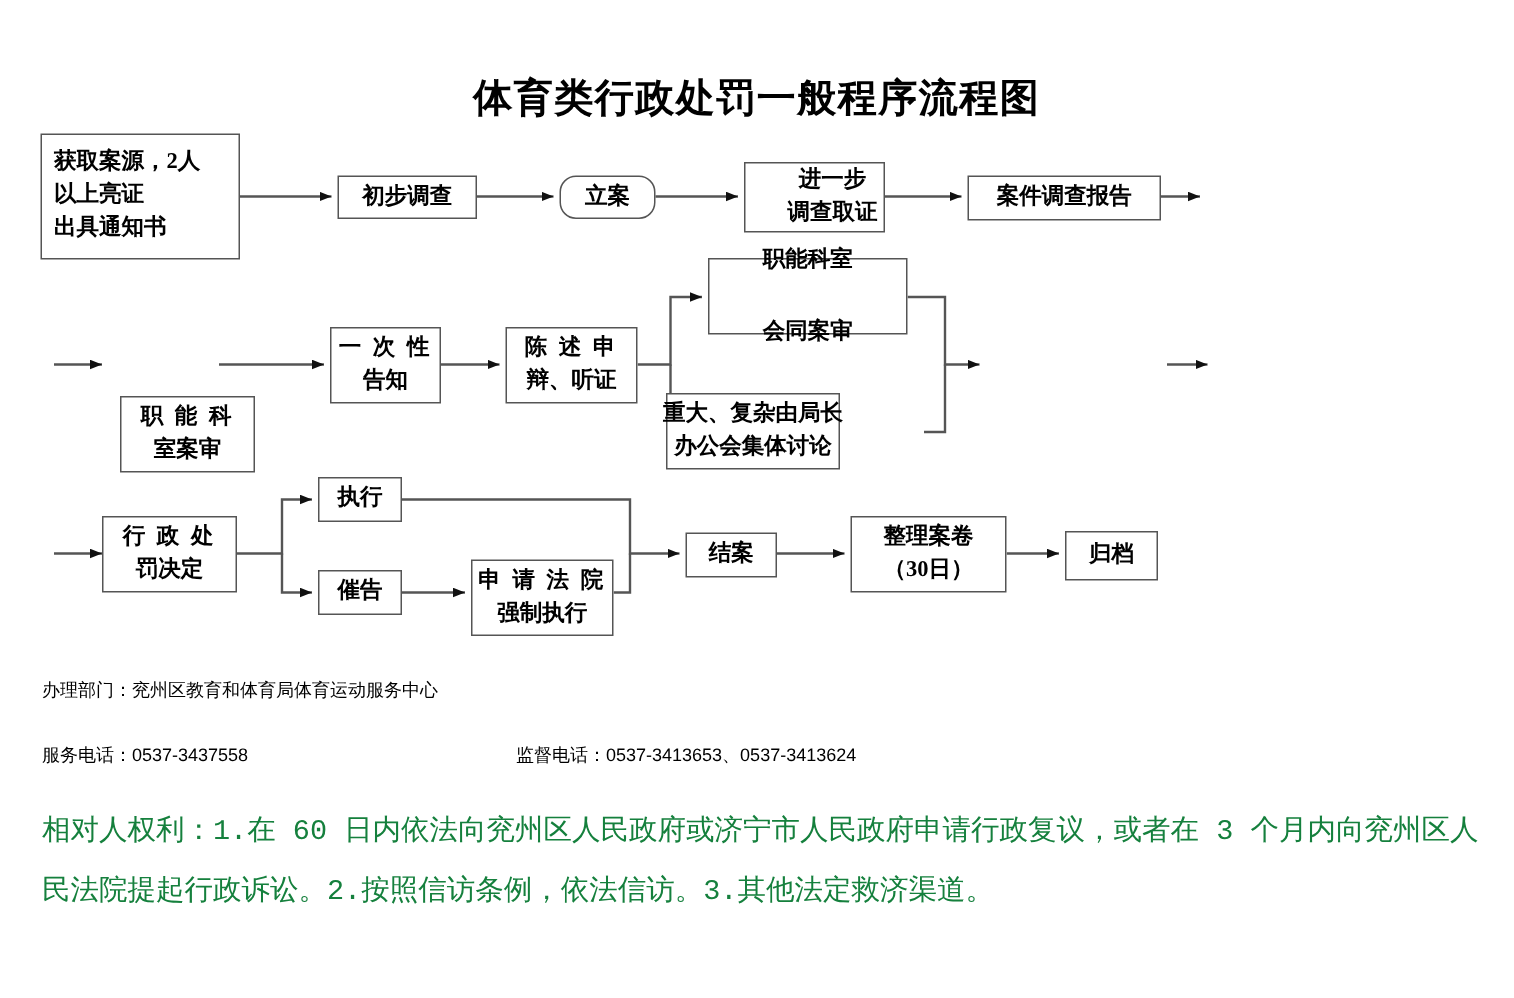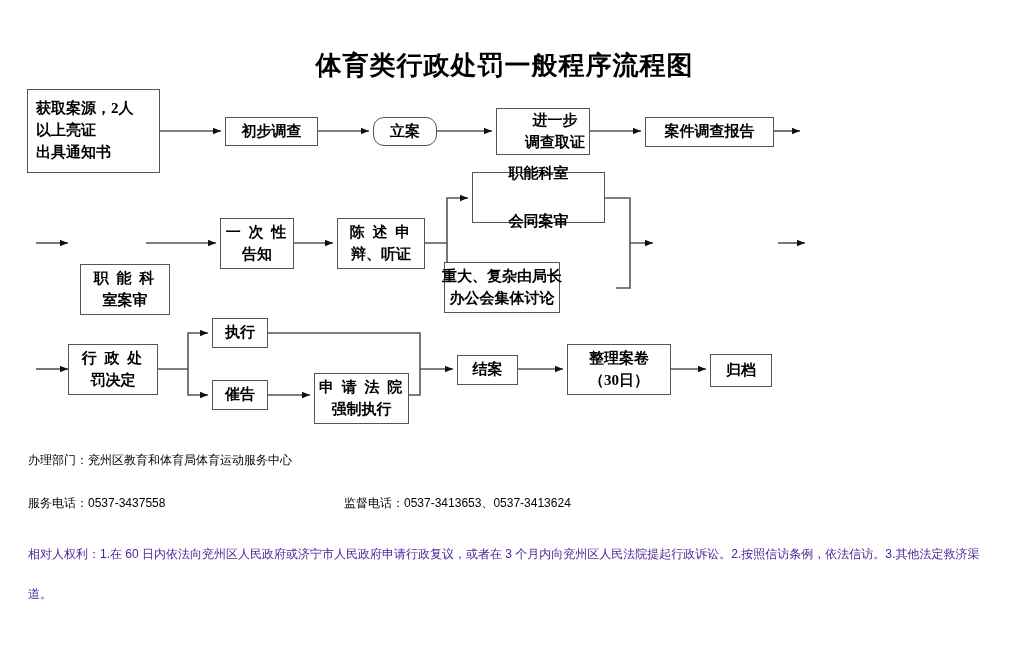--- a/index.html
+++ b/index.html
@@ -64,23 +64,23 @@
   }
   .foot {
     position: absolute;
     font-family: "Liberation Sans", sans-serif;
     font-size: 12px;
     color: #000000;
     white-space: nowrap;
   }
   .foot-wrap {
     position: absolute;
-    font-family: Liberation Sans, sans-serif;
-    font-size: 12px;
-    color: #4c1d95;
+    font-family: Liberation Mono, monospace;
+    font-size: 19px;
+    color: #15803d;
     line-height: 40px;
   }
 </style>
 </head>
 <body>
 
 <div id="canvas">
 
   <div class="title">体育类行政处罚一般程序流程图</div>
 

